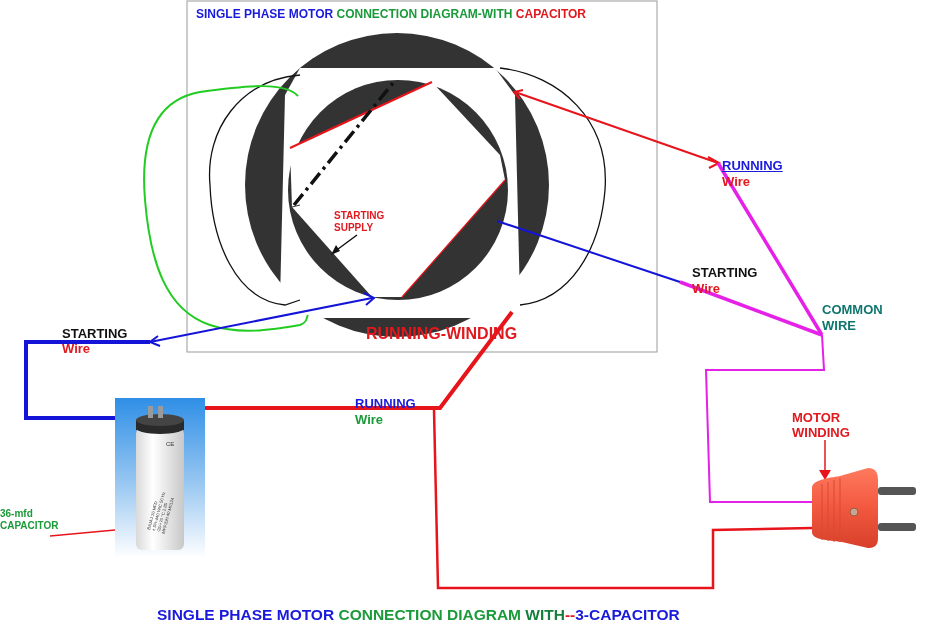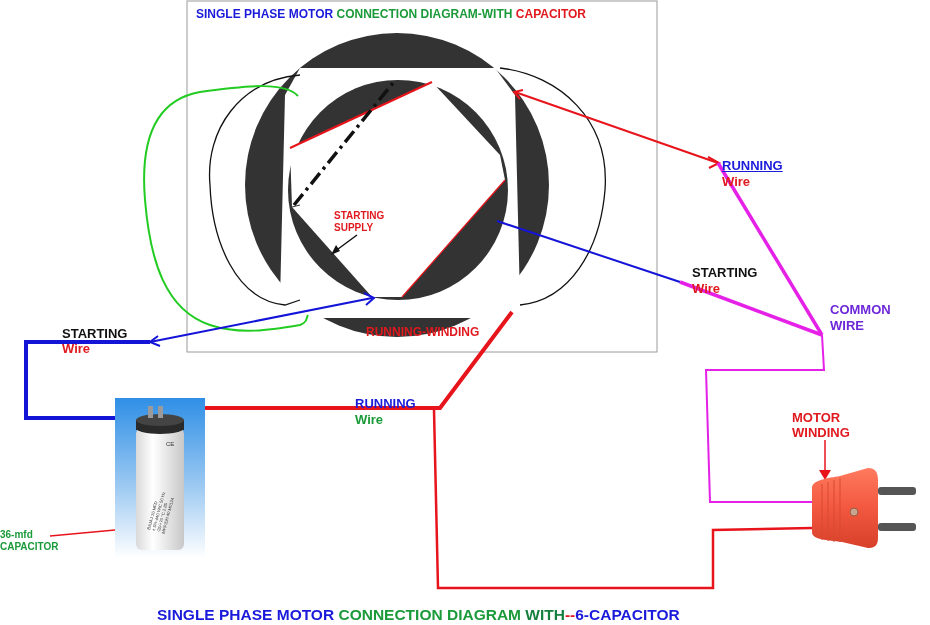--- a/index.html
+++ b/index.html
@@ -8,21 +8,21 @@
   #stage { position: absolute; left: 0; top: 0; width: 930px; height: 625px; }
   .lbl { position: absolute; font-family: "Liberation Sans", sans-serif; font-weight: bold;
          white-space: nowrap; line-height: 1; }
   .title-top { left: 196px; top: 8px; font-size: 12px; text-align: right; }
   .title-bottom { left: 157px; top: 607px; font-size: 15.5px; }
   .c-blue { color: #1a1adb; }
   .c-green { color: #1b9a3a; }
   .c-red { color: #e0191f; }
   .c-dark { color: #15803d; }
   .c-black { color: #111111; }
-  .c-teal { color: #6d28d9; margin-left: 8px; }
+  .c-teal { color: #0f766e; }
   .center { text-align: left; }
 </style>
 </head>
 <body>
 
 <div id="stage">
 <svg width="930" height="625" viewBox="0 0 930 625" xmlns="http://www.w3.org/2000/svg">
   <defs>
     <linearGradient id="capBg" x1="0" y1="0" x2="0" y2="1">
       <stop offset="0" stop-color="#2f8fe6"></stop>
@@ -114,28 +114,28 @@
     <rect x="878" y="487" width="38" height="8" rx="3" fill="#555"></rect>
     <rect x="878" y="523" width="38" height="8" rx="3" fill="#555"></rect>
   </g>
 </svg>
 </div>
 
 <div class="lbl title-top">
   <span class="c-blue">SINGLE PHASE MOTOR </span><span class="c-green">CONNECTION DIAGRAM-WITH </span><span class="c-red">CAPACITOR</span>
 </div>
 <div class="lbl title-bottom">
-  <span class="c-blue">SINGLE PHASE MOTOR </span><span class="c-green">CONNECTION DIAGRAM </span><span class="c-dark">WITH</span><span class="c-red">--</span><span class="c-blue">6-CAPACITOR</span>
+  <span class="c-blue">SINGLE PHASE MOTOR </span><span class="c-green">CONNECTION DIAGRAM </span><span class="c-dark">WITH</span><span class="c-red">--</span><span class="c-blue">3-CAPACITOR</span>
 </div>
 
 <div class="lbl c-red" style="left:334px; top:210px; font-size:10px; line-height:12px;">
   <div>STARTING</div>
   <div>SUPPLY</div>
 </div>
-<div class="lbl c-red" style="left:366px; top:326px; font-size:12px;">RUNNING-WINDING</div>
+<div class="lbl c-red" style="left:366px; top:326px; font-size:16px;">RUNNING-WINDING</div>
 
 <div class="lbl center" style="left:62px; top:326px; width:80px; font-size:13px; line-height:15px;">
   <div class="c-black">STARTING</div>
   <div class="c-red">Wire</div>
 </div>
 
 <div class="lbl center" style="left:722px; top:158px; width:70px; font-size:13px; line-height:16px;">
   <div class="c-blue" style="text-decoration:underline;">RUNNING</div>
   <div class="c-red">Wire</div>
 </div>
@@ -153,16 +153,16 @@
 <div class="lbl center" style="left:355px; top:396px; width:76px; font-size:13px; line-height:16px;">
   <div class="c-blue">RUNNING</div>
   <div class="c-green">Wire</div>
 </div>
 
 <div class="lbl center c-red" style="left:792px; top:410px; width:70px; font-size:13px; line-height:15px;">
   <div>MOTOR</div>
   <div>WINDING</div>
 </div>
 
-<div class="lbl center c-green" style="left:0px; top:529px; width:64px; font-size:10px; line-height:12px;">
+<div class="lbl center c-green" style="left:0px; top:508px; width:64px; font-size:10px; line-height:12px;">
   <div>36-mfd</div>
   <div>CAPACITOR</div>
 </div>
 
 </body></html>

